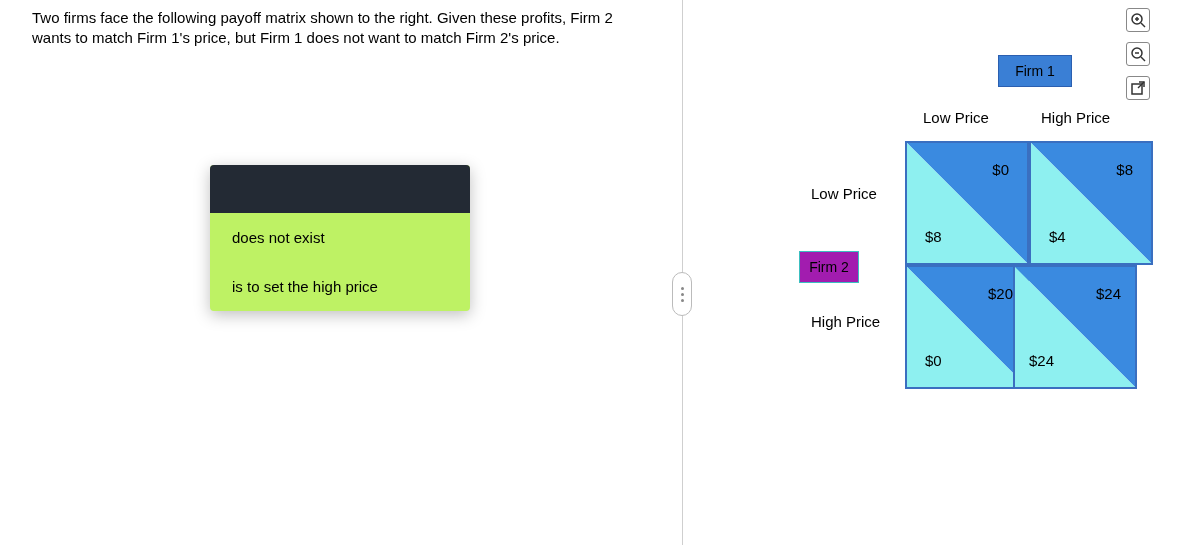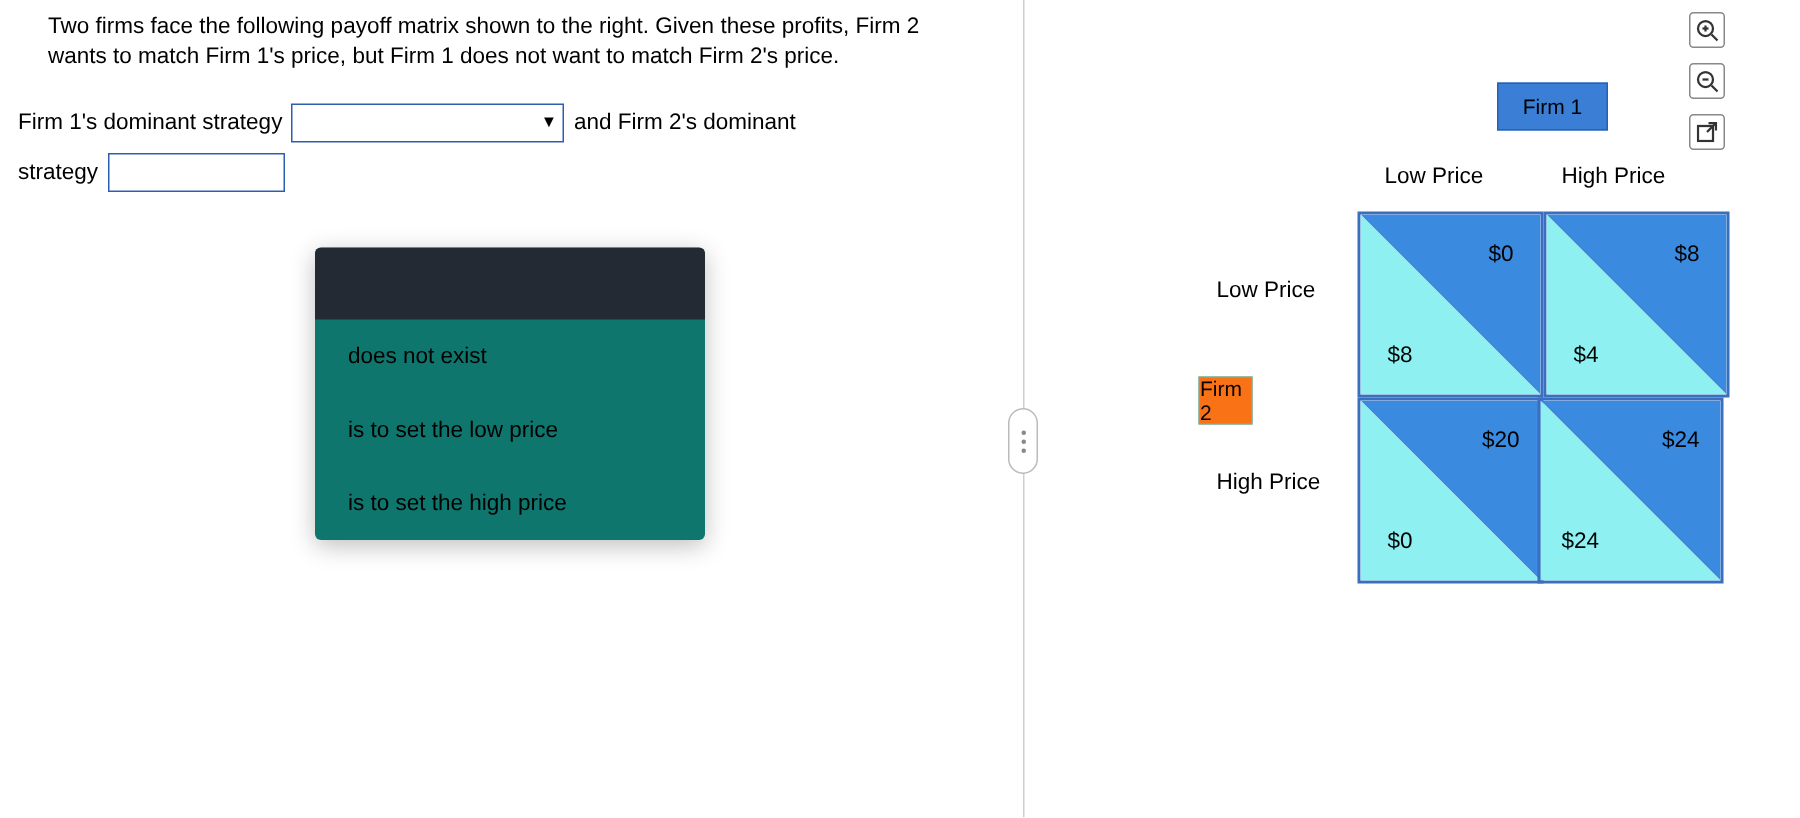--- a/index.html
+++ b/index.html
@@ -56,21 +56,21 @@
     height: 26px;
     border: 1px solid #2b5fb0;
     background: #fff;
     margin: 0 2px;
   }
   .dropdown {
     position: absolute;
     left: 210px;
     top: 165px;
     width: 260px;
-    background: #0f766e;
+    background: #bef264;
     border-radius: 4px;
     box-shadow: 0 4px 16px rgba(0,0,0,0.25);
     overflow: hidden;
   }
   .dropdown .opt {
     padding: 16px 22px;
     font-size: 15px;
   }
   .dropdown .opt.selected {
     background: #232a34;
@@ -133,23 +133,23 @@
     position: absolute;
     top: 54px;
     font-size: 15px;
   }
   .col-low { left: 138px; }
   .col-high { left: 256px; }
   .firm2-label {
     position: absolute;
     left: 14px;
     top: 196px;
-    width: 36px;
+    width: 60px;
     height: 32px;
-    background: #f97316;
+    background: #a21caf;
     border: 1px solid #3bbfc0;
     display: flex;
     align-items: center;
     justify-content: center;
     font-size: 14px;
   }
   .row-header {
     position: absolute;
     left: 26px;
     font-size: 15px;
@@ -194,36 +194,25 @@
     align-items: center;
     justify-content: center;
     background: #fff;
   }
 </style>
 </head>
 <body>
 
 <div class="left-pane">
   <div class="question-text">Two firms face the following payoff matrix shown to the right.  Given these profits, Firm 2 wants to match Firm 1's price, but Firm 1 does not want to match Firm 2's price.</div>
-  <div class="answer-row">
-    <span>Firm 1's dominant strategy</span>
-    <span class="inline-select">
-      <span class="caret">▼</span>
-    </span>
-    <span>and Firm 2's dominant</span>
-    <br>
-    <span>strategy</span>
-    <span class="inline-input"></span>
-  </div>
 </div>
 
 <div class="dropdown">
   <div class="opt selected"></div>
   <div class="opt">does not exist</div>
-  <div class="opt">is to set the low price</div>
   <div class="opt">is to set the high price</div>
 </div>
 
 <div class="divider-line"></div>
 <div class="drag-handle">
   <div class="dot"></div>
     <div class="dot"></div>
     <div class="dot"></div>
 </div>
 
@@ -254,21 +243,21 @@
         <div class="payoff" style="left:18px;bottom:18px">$4</div>
       </div>
       <div class="cell" style="left:0;top:124px">
         <svg width="120" height="120">
             <polygon class="blue-tri" points="0,0 120,0 120,120"></polygon>
             <polygon class="cyan-tri" points="0,0 0,120 120,120"></polygon>
           </svg>
         <div class="payoff" style="right:14px;top:18px">$20</div>
         <div class="payoff" style="left:18px;bottom:18px">$0</div>
       </div>
-      <div class="cell" style="left:120px;top:124px">
+      <div class="cell" style="left:108px;top:124px">
         <svg width="120" height="120">
             <polygon class="blue-tri" points="0,0 120,0 120,120"></polygon>
             <polygon class="cyan-tri" points="0,0 0,120 120,120"></polygon>
           </svg>
         <div class="payoff" style="right:14px;top:18px">$24</div>
         <div class="payoff" style="left:14px;bottom:18px">$24</div>
       </div>
     </div>
   </div>
 

